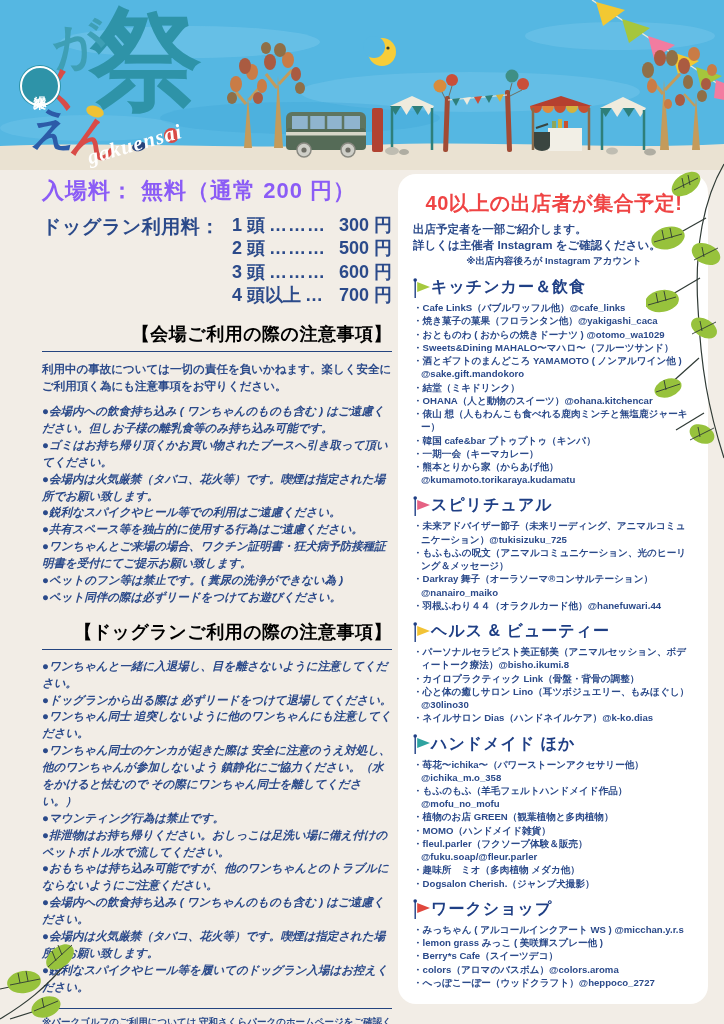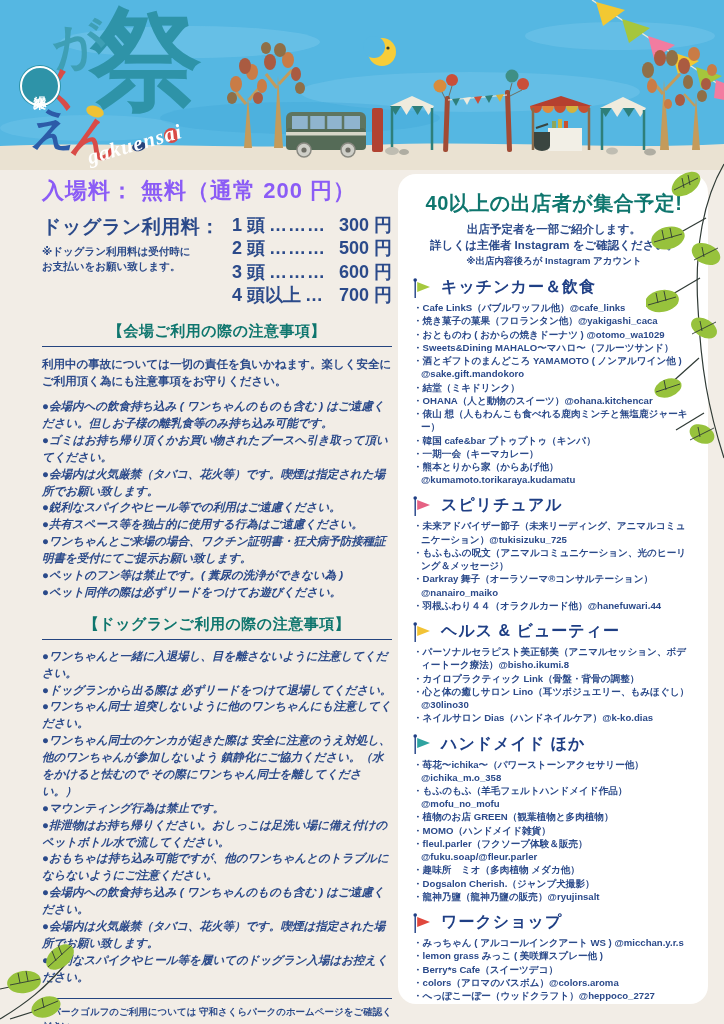--- a/index.html
+++ b/index.html
@@ -47,42 +47,42 @@
   .dogrun-l{width:190px;}
   .dogrun-label{font-size:19px;font-weight:bold;letter-spacing:.5px;white-space:nowrap;}
   .dogrun-note{font-size:10.5px;font-weight:bold;margin-top:4px;line-height:1.45;}
   .dogrun-prices{width:160px;margin-left:0;}
   .price-row{display:flex;font-size:18px;font-weight:bold;line-height:1.3;white-space:nowrap;}
   .price-row .heads{}
   .price-row .dots{margin:0 4px;letter-spacing:1px;}
   .price-row .price{margin-left:auto;}
 
   .sec-title{
-    font-size:15px;font-weight:bold;text-align:center;color:#0f766e;
+    font-size:18px;font-weight:bold;text-align:right;color:#000000;
     letter-spacing:.5px;border-bottom:1.5px solid #24447F;padding-bottom:5px;
     margin-top:14px;white-space:nowrap;
   }
   .intro{font-size:11.5px;font-weight:bold;line-height:1.5;margin:9px 0 0 0;}
   ul.notes{list-style:none;margin:8px 0 0 0;padding:0;}
   ul.notes li{font-size:11.5px;font-weight:bold;line-height:1.47;font-style:italic;}
   ul.notes .blt{margin-right:0;}
   .leftrule{border:none;border-top:1px solid #24447F;margin:12px 0 6px 0;}
   .footnote{font-size:9.5px;font-weight:bold;line-height:1.5;}
 
   
   .right-card{
     position:absolute;left:398px;top:174px;width:310px;height:830px;
     background:#FFFFFF;border-radius:18px;box-sizing:border-box;
     padding:16px 13px 8px 15px;
   }
-  .r-title{font-size:20px;font-weight:bold;text-align:center;color:#0f766e;letter-spacing:.5px;white-space:nowrap;}
-  .r-sub{font-size:11.5px;font-weight:bold;text-align:center;line-height:1.4;margin-top:4px;}
+  .r-title{font-size:20px;font-weight:bold;text-align:center;color:#ef4444;letter-spacing:.5px;white-space:nowrap;}
+  .r-sub{font-size:11.5px;font-weight:bold;text-align:left;line-height:1.4;margin-top:4px;}
   .r-note{font-size:9.5px;font-weight:bold;text-align:center;margin-top:2px;}
   .cat{margin-top:9px;}
-  .cat-head{display:flex;align-items:center;gap:10px;margin-bottom:3px;}
+  .cat-head{display:flex;align-items:center;gap:0;margin-bottom:3px;}
   .cat-head .flag{flex:0 0 auto;}
   .cat-name{font-size:16px;font-weight:bold;color:#1F3F85;letter-spacing:1px;white-space:nowrap;}
   ul.vendors{list-style:none;margin:0;padding:0;}
   ul.vendors li{
     font-size:9.6px;font-weight:bold;line-height:1.38;color:#2B4A8A;
     padding-left:8px;text-indent:-8px;
   }
 
   
   .leaves-tr{position:absolute;right:0;top:158px;}
@@ -271,24 +271,20 @@
       <div class="romaji">gakuensai</div>
     </div>
   </div>
 
   <div class="left-col">
     <div class="admission">入場料： 無料（通常 200 円）</div>
 
     <div class="dogrun">
       <div class="dogrun-l">
         <div class="dogrun-label">ドッグラン利用料：</div>
-        <div class="dogrun-note">
-          <span>※ドッグラン利用料は受付時に</span><br>
-          <span>お支払いをお願い致します。</span>
-        </div>
       </div>
       <div class="dogrun-prices">
 
           <div class="price-row">
             <span class="heads">1 頭</span>
             <span class="dots">………</span>
             <span class="price">300 円</span>
           </div>
 
           <div class="price-row">
@@ -441,21 +437,20 @@
       </div>
       <ul class="vendors">
 
       <li><span>・</span><span>苺花〜ichika〜（パワーストーンアクセサリー他）@ichika_m.o_358</span></li>
           <li><span>・</span><span>もふのもふ（羊毛フェルトハンドメイド作品）@mofu_no_mofu</span></li>
           <li><span>・</span><span>植物のお店 GREEN（観葉植物と多肉植物）</span></li>
           <li><span>・</span><span>MOMO（ハンドメイド雑貨）</span></li>
           <li><span>・</span><span>fleul.parler（フクソープ体験＆販売）@fuku.soap/@fleur.parler</span></li>
           <li><span>・</span><span>趣味所　ミオ（多肉植物 メダカ他）</span></li>
           <li><span>・</span><span>Dogsalon Cherish.（ジャンプ犬撮影）</span></li>
-          <li><span>・</span><span>龍神乃鹽（龍神乃鹽の販売）@ryujinsalt</span></li>
         </ul>
     </div>
 
     <div class="cat">
       <div class="cat-head">
         <svg class="flag" width="18" height="20" viewBox="0 0 18 20">
           <circle cx="2.2" cy="2" r="1.8" fill="#1F3F85"></circle>
           <line x1="2.2" y1="3" x2="2.2" y2="20" stroke="#1F3F85" stroke-width="1.4"></line>
           <polygon points="4.2,4 17,9 4.2,14" fill="#E0473D"></polygon>
         </svg>

